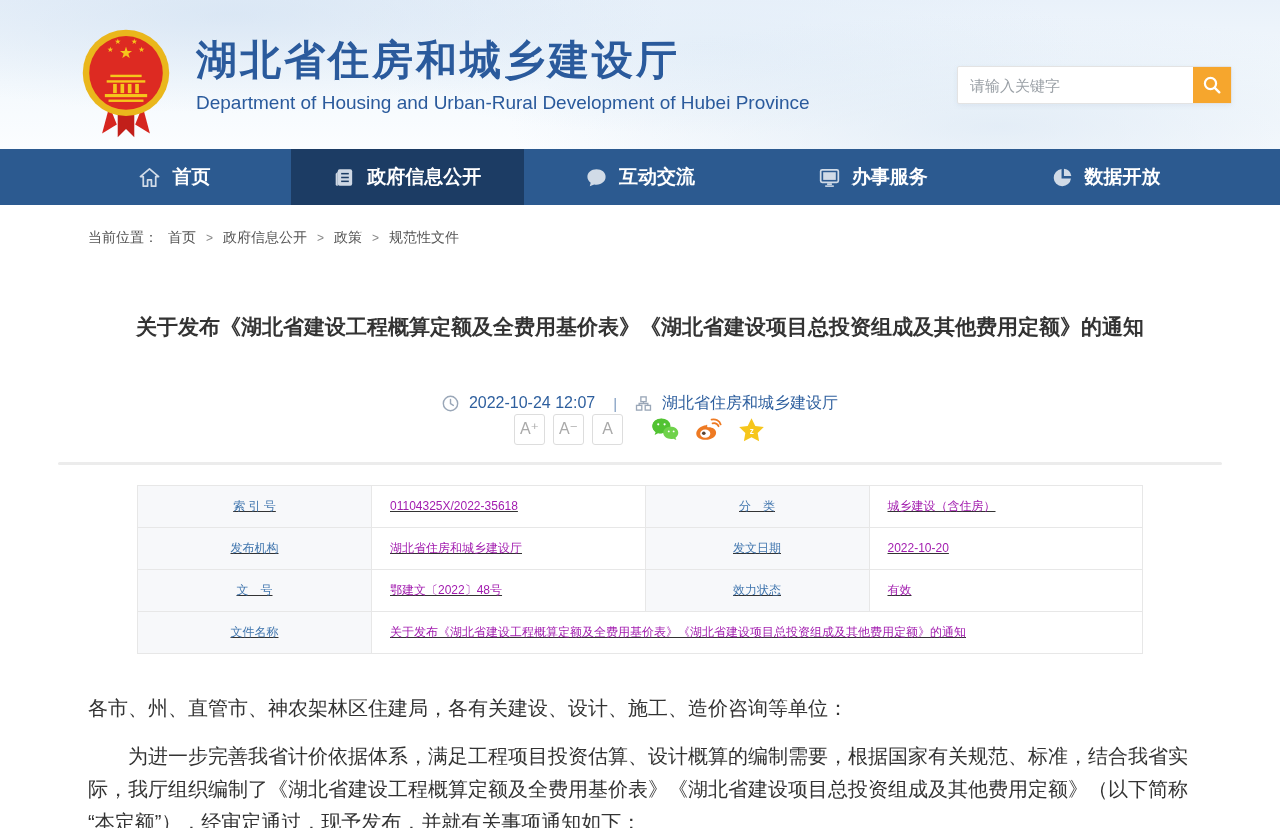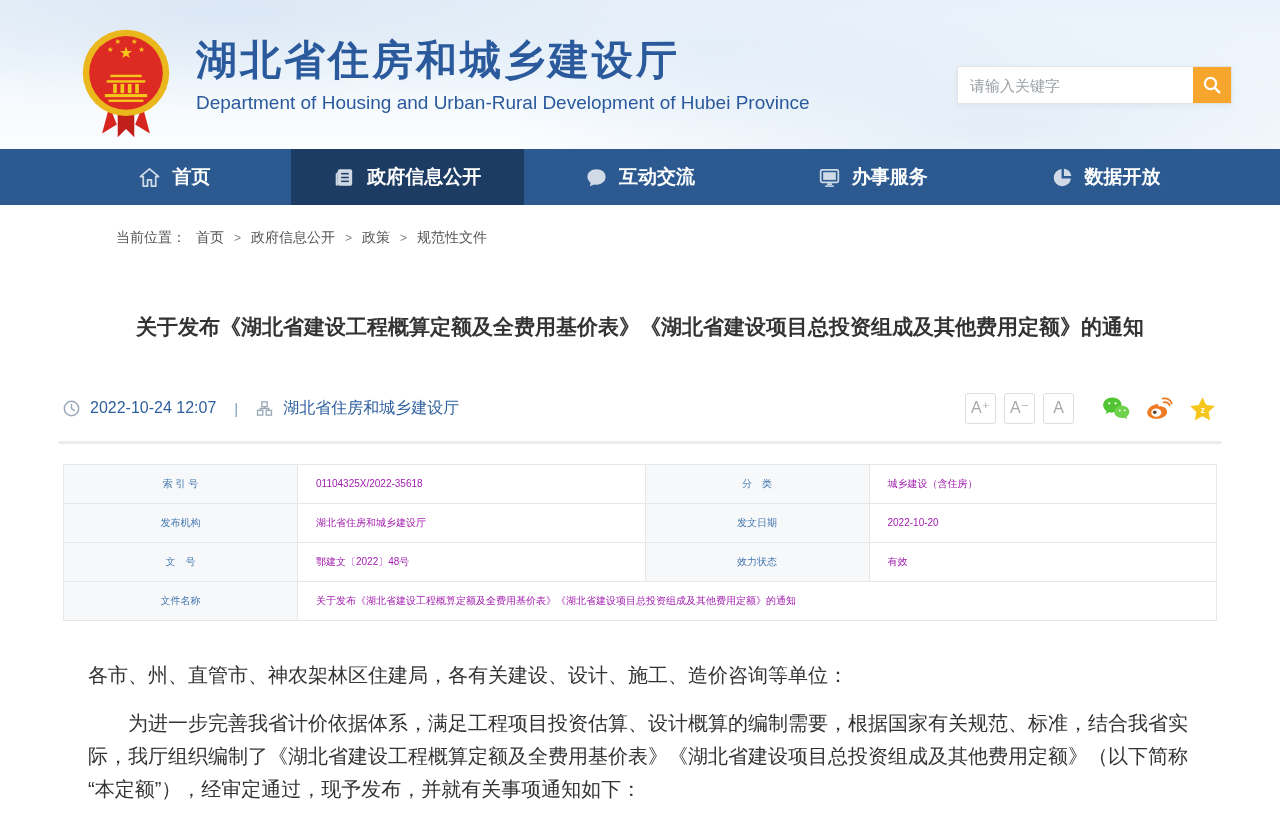--- a/index.html
+++ b/index.html
@@ -51,49 +51,50 @@
   }
   .nav-item {
     flex: 1; display: flex; align-items: center; justify-content: center;
     gap: 11px; color: #fff; font-size: 19px; font-weight: bold;
     cursor: pointer; white-space: nowrap;
   }
   .nav-item.active { background: #1c3c64; }
   .nav-icon { width: 23px; height: 23px; display:block; opacity: .92; }
   
   .breadcrumb {
-    padding: 24px 0 0 116px; font-size: 14px; color: #555;
+    padding: 24px 0 0 88px; font-size: 14px; color: #555;
     display: flex; align-items: center; gap: 10px;
   }
   .crumb { color: #555; cursor: pointer; }
   .crumb-sep { color: #888; font-size: 12px; }
   
   .article-title {
     margin: 64px 60px 0; text-align: center;
     font-size: 21px; font-weight: bold; color: #333; line-height: 1.5;
   }
   .meta-row {
-    margin: 50px 63px 0; display: flex; align-items: center; justify-content: space-between;
+    margin: 50px 63px 0; display: flex; align-items: center; justify-content: space-between; flex-direction: column;
   }
   .meta-left { display: flex; align-items: center; gap: 10px; font-size: 16px; color: #2e5f9e; }
   .meta-sep { color: #7f9cc0; margin: 0 8px; font-size: 15px; }
   .meta-icon { width: 17px; height: 17px; display: block; }
   .meta-right { display: flex; align-items: center; gap: 14px; }
   .font-btns { display: flex; gap: 8px; margin-right: 14px; }
   .font-btn {
     width: 31px; height: 31px; background: #fff; border: 1px solid #ddd; border-radius: 3px;
     color: #a9a9a9; font-size: 16px; cursor: pointer; font-family: inherit;
     display: flex; align-items: center; justify-content: center; line-height: 1;
   }
   .share-icon { width: 29px; height: 27px; display: block; cursor: pointer; }
   .divider { height: 3px; background: #ececec; margin: 17px 58px 0; border-radius: 2px; }
   
   .info-table {
-    width: 1154px; margin: 20px auto 0; border-collapse: collapse; table-layout: fixed;
-    font-size: 10px;
+    width: 1006px; margin: 20px auto 0; border-collapse: collapse; table-layout: fixed;
+    font-size: 12px;
+    text-decoration: underline;
   }
   .info-table td { border: 1px solid #e7e7e7; height: 36px; }
   .info-table td.lbl {
     background: #f7f8fa; color: #4176ae; text-align: center; width: 234px;
   }
   .info-table td.lbl2 { width: 224px; }
   .info-table td.val { padding: 12px 18px; color: #a21caf; }
   
   .doc-body { margin: 38px 88px 0; font-size: 20px; line-height: 33px; color: #333; }
   .doc-body .para { text-indent: 2em; margin-top: 15px; }

